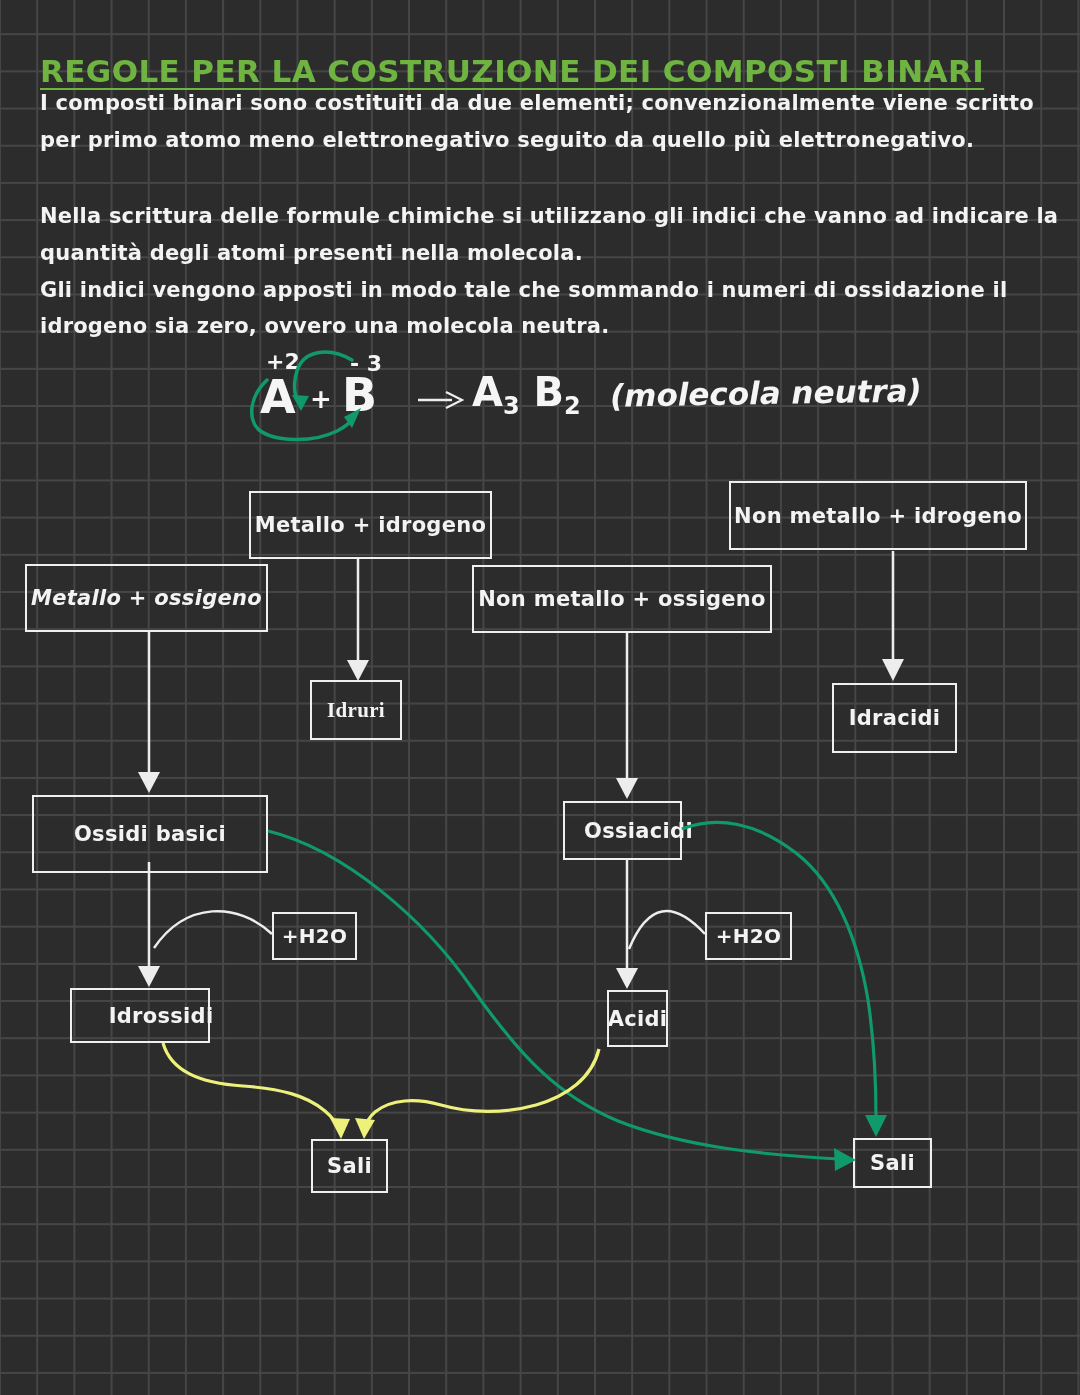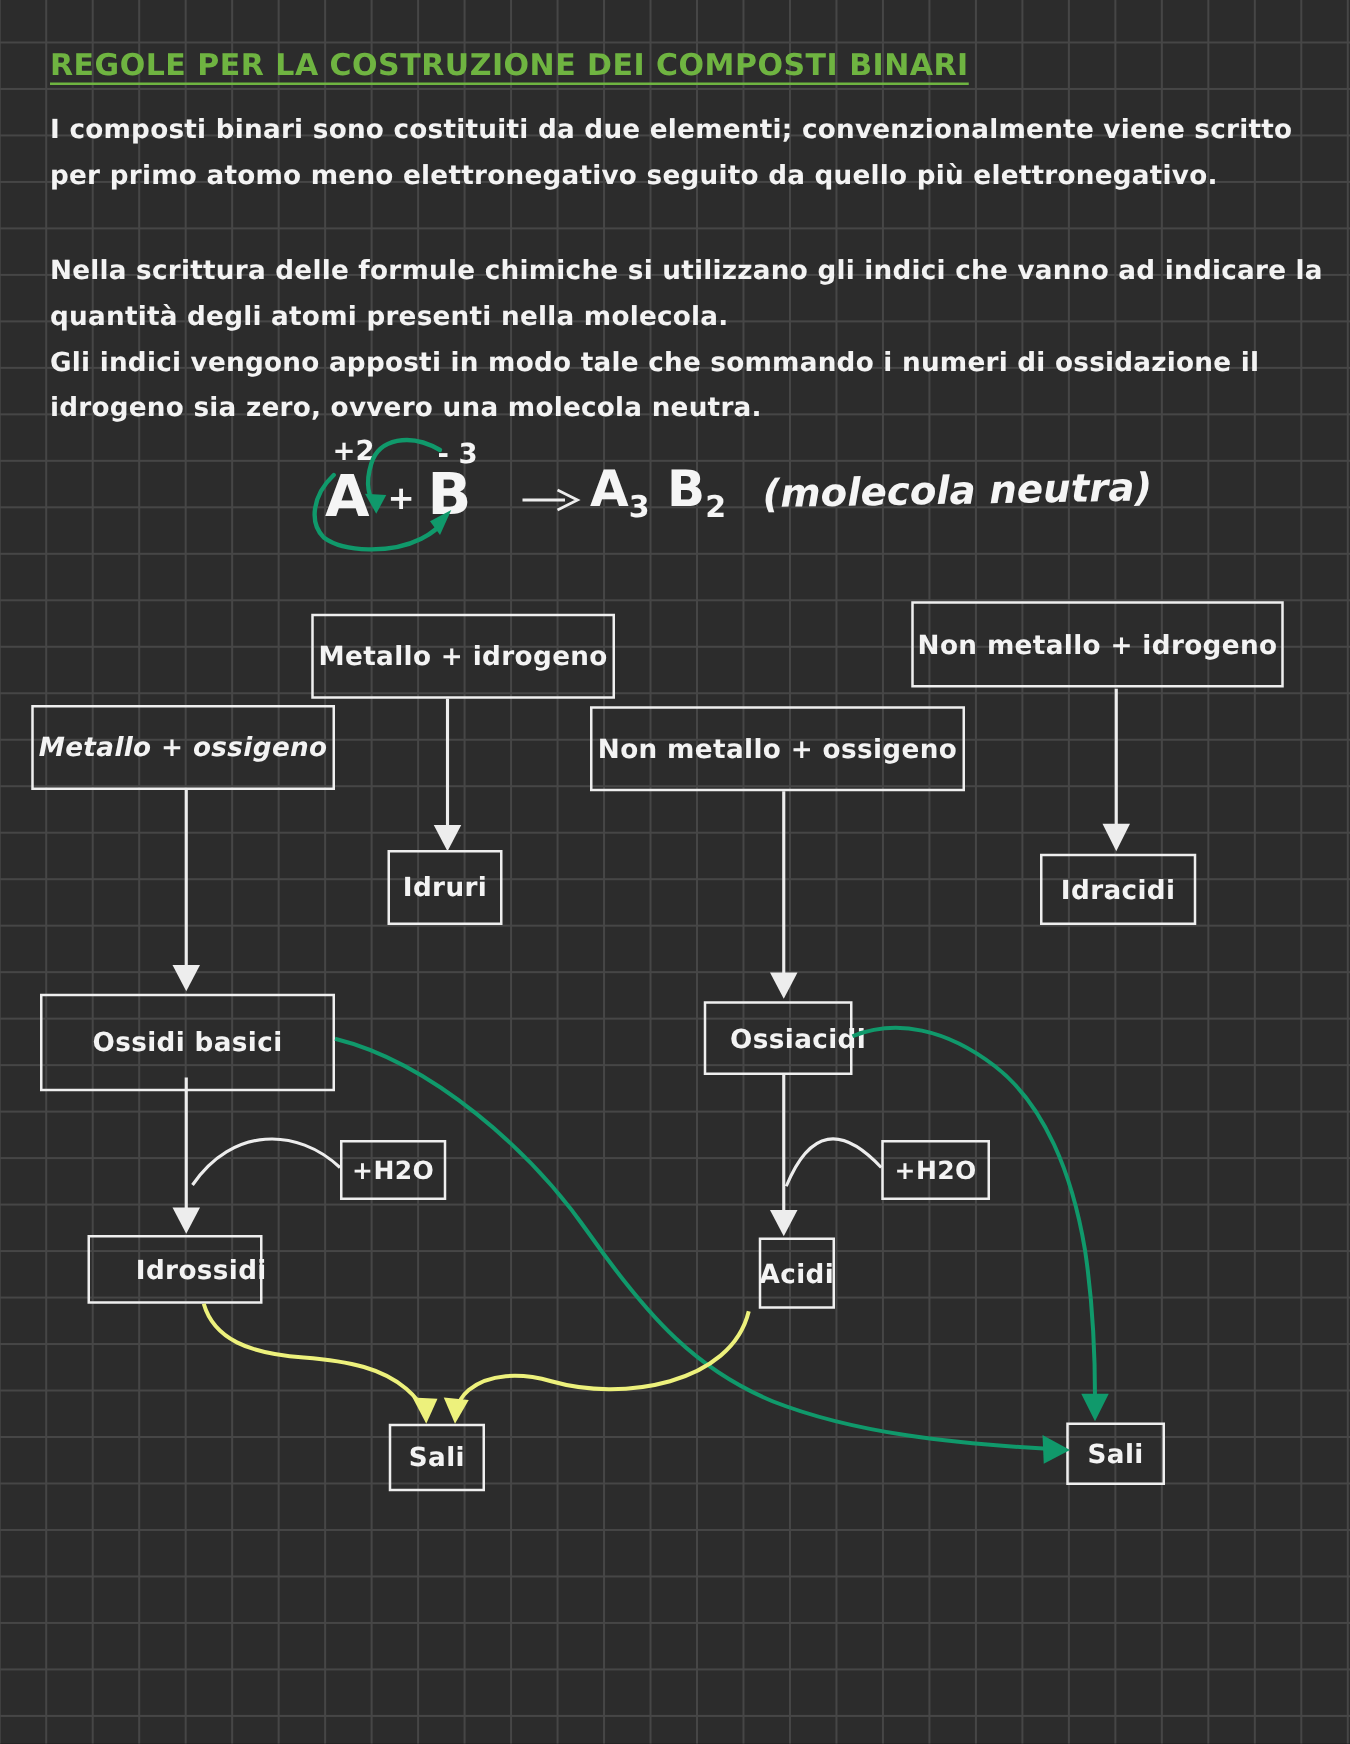--- a/index.html
+++ b/index.html
@@ -7,39 +7,39 @@
     position:relative; width:1080px; height:1395px; overflow:hidden;
     background-color:#2c2c2c;
     background-image:
       linear-gradient(to right, #464646 1.5px, transparent 1.5px),
       linear-gradient(to bottom, #464646 1.5px, transparent 1.5px);
     background-size:37.2px 37.2px;
     background-position:-1px -4px;
     font-family:"DejaVu Sans", sans-serif;
   }
   .title {
-    position:absolute; left:40px; top:38px; font-size:24px; letter-spacing:0.4px;
+    position:absolute; left:40px; top:53px; font-size:31px; letter-spacing:0.4px;
     color:#6fb441; white-space:nowrap; text-decoration:underline;
     text-decoration-thickness:1.5px; text-underline-offset:6px; font-weight:bold;
   }
   .txt {
     position:absolute; left:40px; color:#f3f3f3; font-size:21px;
     letter-spacing:0.2px; white-space:nowrap; font-weight:bold;
   }
   .box {
     position:absolute; box-sizing:border-box; border:2.5px solid #efefef;
     color:#f3f3f3; font-size:21px; font-weight:bold; letter-spacing:0.3px;
     display:flex; align-items:center; justify-content:center; white-space:nowrap;
   }
   .b-mi        { left:249px; top:491px;  width:243px; height:68px; }
   .b-nmi       { left:729px; top:481px;  width:298px; height:69px; }
   .b-mo        { left:25px;  top:564px;  width:243px; height:68px;font-style:italic; }
   .b-nmo       { left:472px; top:565px;  width:300px; height:68px; }
-  .b-idruri    { left:310px; top:680px;  width:92px;  height:60px; }
-  .b-idracidi  { left:832px; top:683px;  width:125px; height:57px; }
+  .b-idruri    { left:310px; top:680px;  width:92px;  height:60px;font-family:Liberation Serif, serif; }
+  .b-idracidi  { left:832px; top:683px;  width:125px; height:70px; }
   .b-ossidib   { left:32px;  top:795px;  width:236px; height:78px; }
   .b-ossiacidi { left:563px; top:801px;  width:119px; height:59px;padding-left:32px; }
   .b-h2ol      { left:272px; top:912px;  width:85px;  height:48px; font-size:20px; }
   .b-h2or      { left:705px; top:912px;  width:87px;  height:48px; font-size:20px; }
   .b-idrossidi { left:70px;  top:988px;  width:140px; height:55px;padding-left:42px; }
   .b-acidi     { left:607px; top:990px;  width:61px;  height:57px; }
   .b-salil     { left:311px; top:1139px; width:77px;  height:54px; }
   .b-salir     { left:853px; top:1138px; width:79px;  height:50px; }
   .hw { position:absolute; color:#f5f5f5; line-height:1; font-weight:bold; }
   .hw-charge { font-size:22px; }

